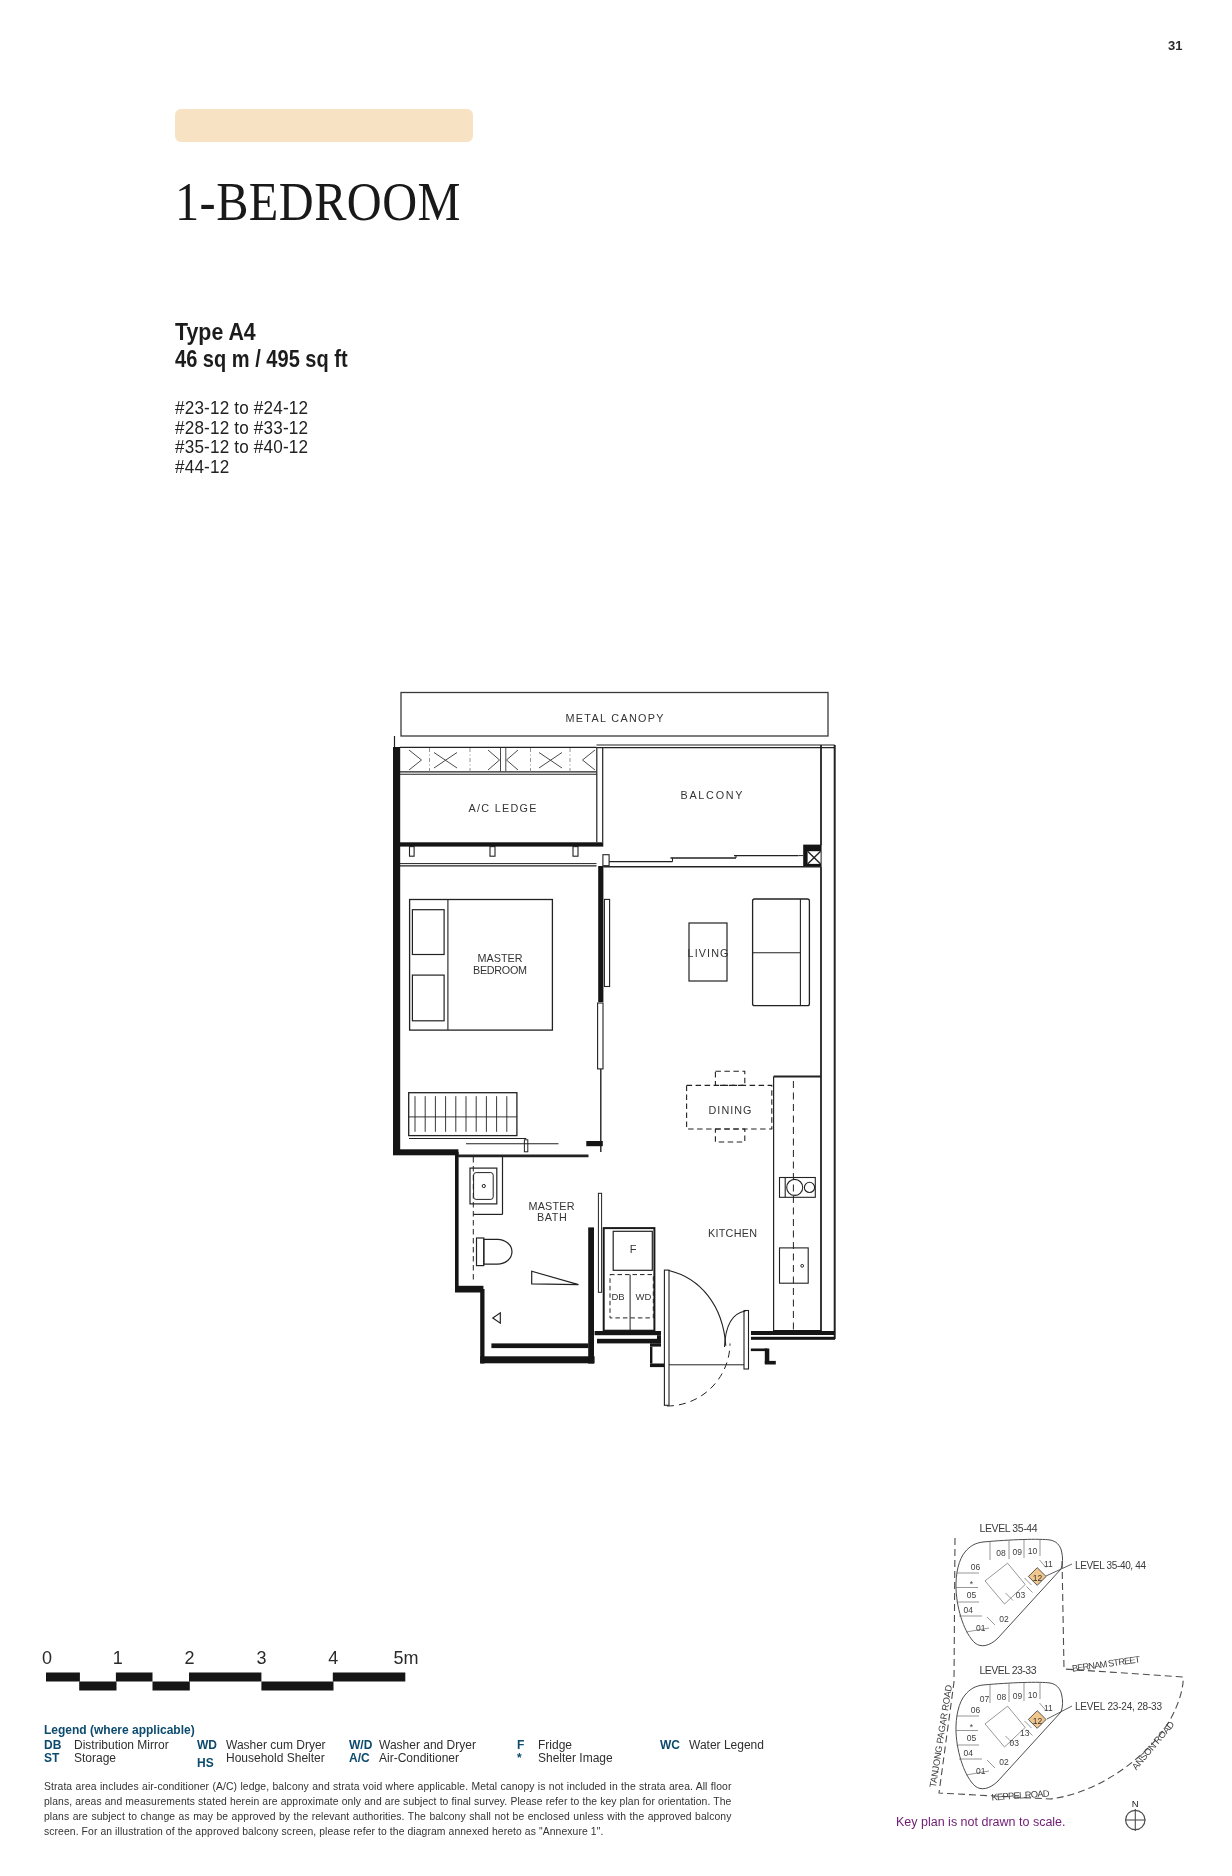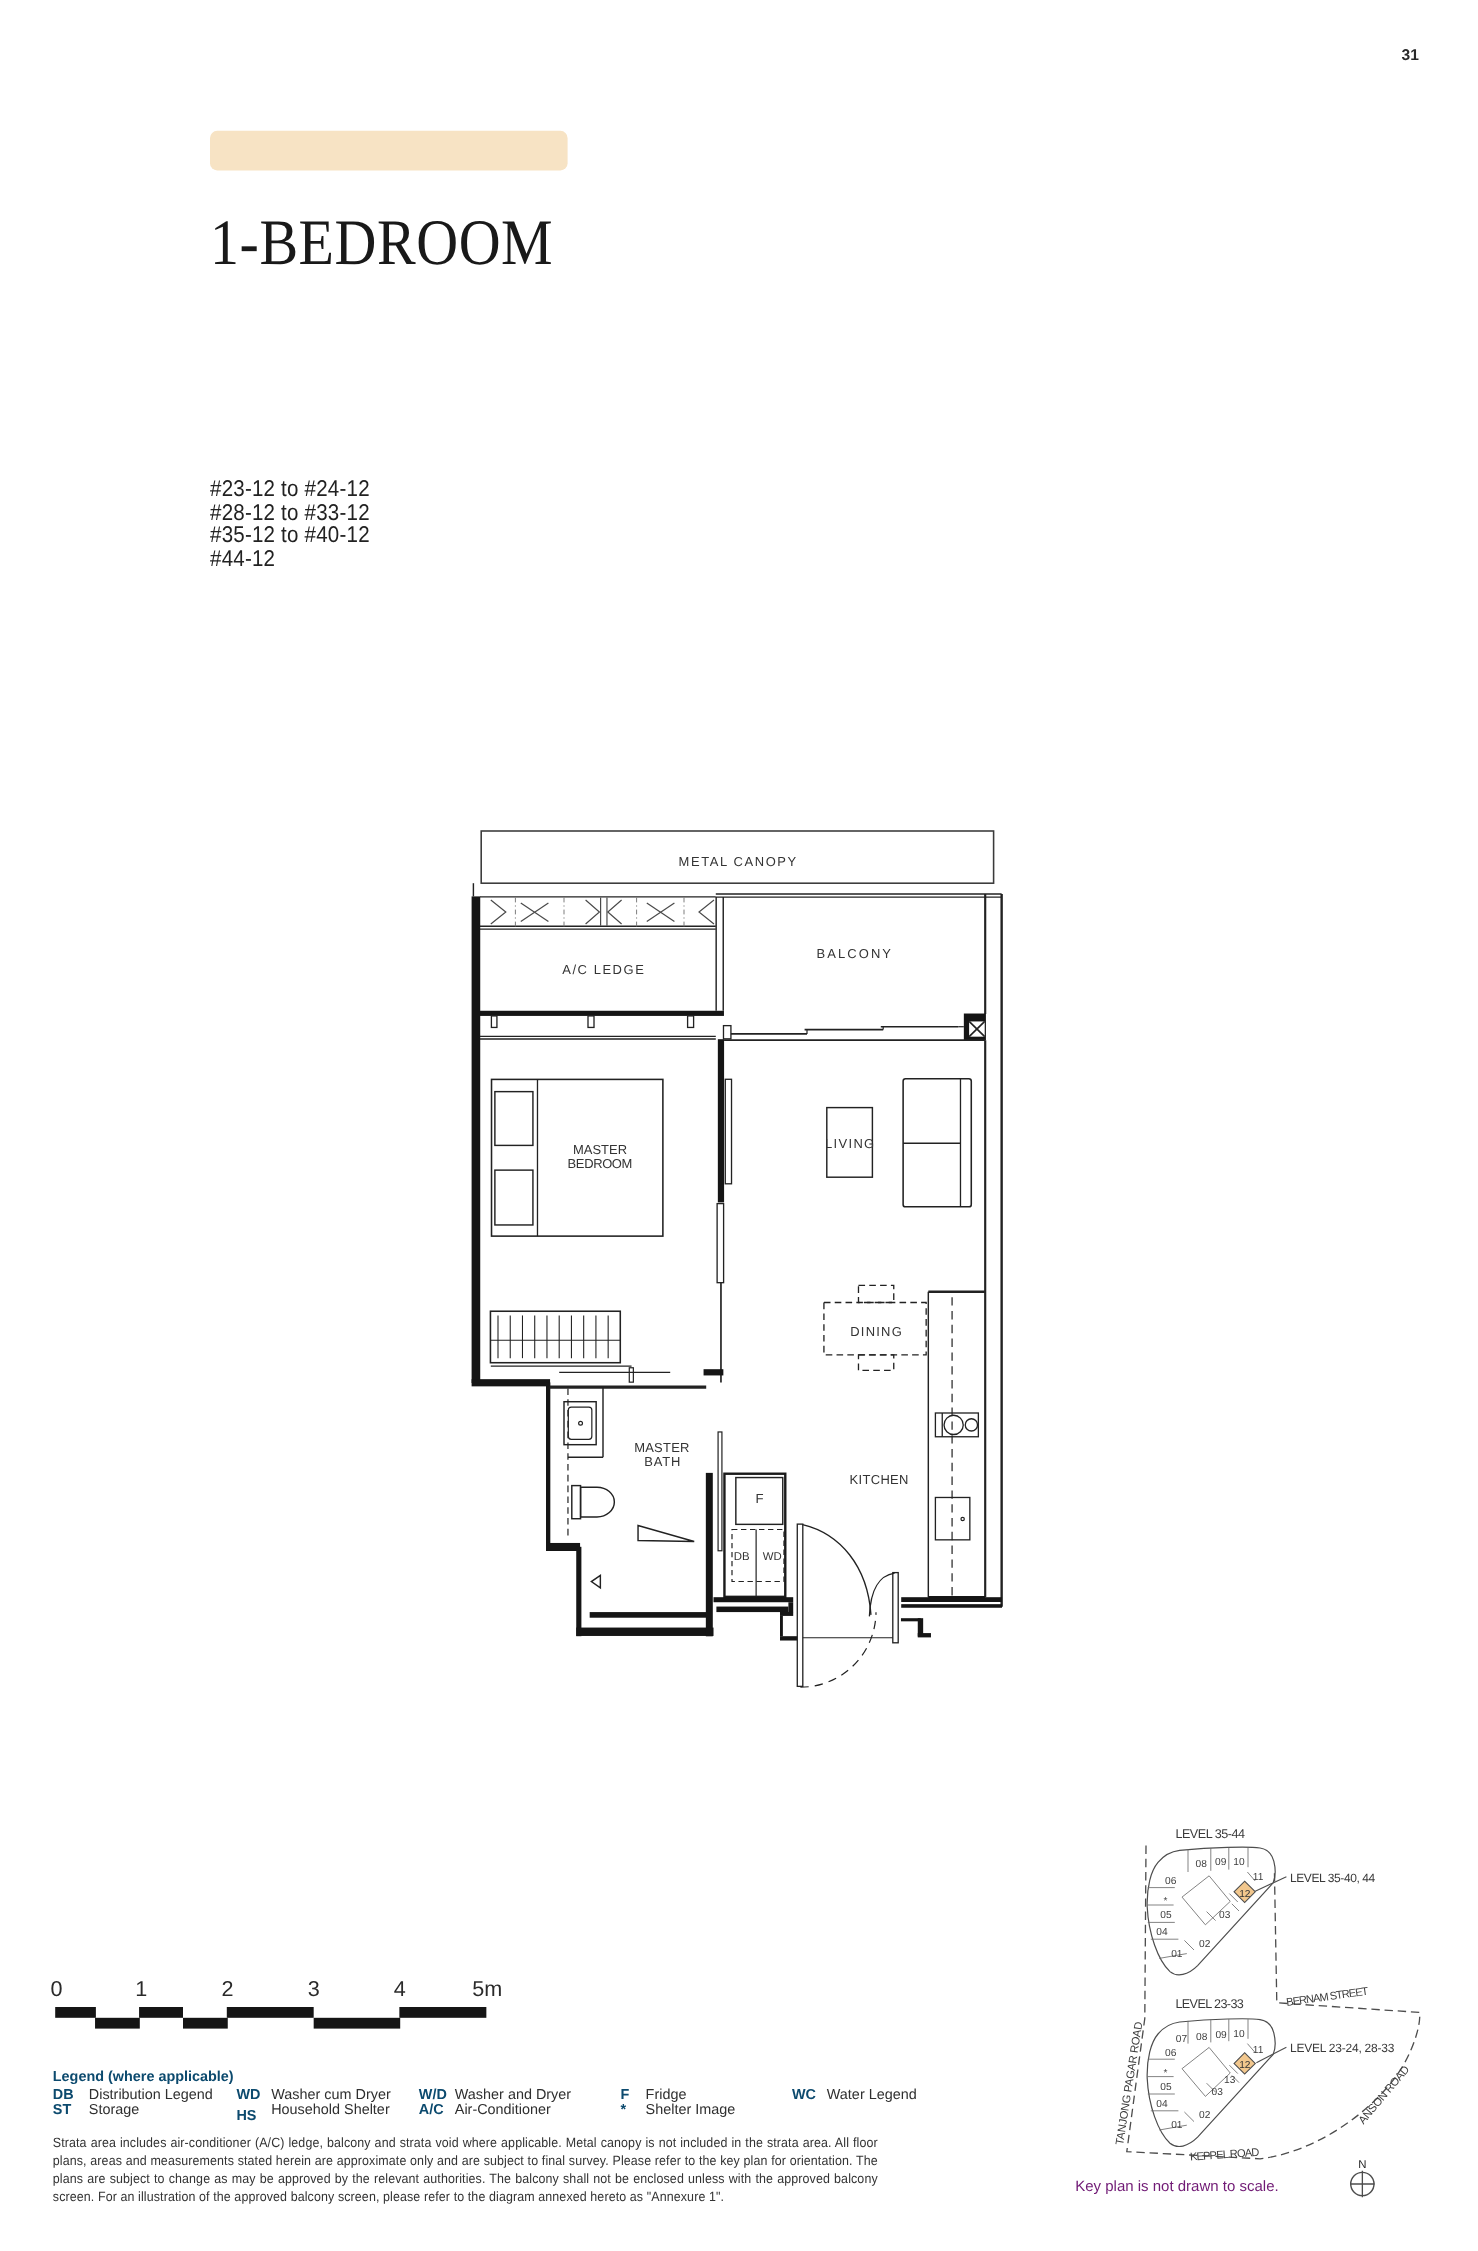--- a/index.html
+++ b/index.html
@@ -22,20 +22,21 @@
   #disc div.last{text-align-last:left;}
   #keynote{left:896px;top:1815px;font-size:12.5px;color:#701a75;}
   svg text{font-family:"Liberation Sans",sans-serif;}
 </style>
 </head>
 <body>
 <div class="page">
   <div class="abs" id="pageno">31</div>
   <div class="abs" id="bar"></div>
   <div class="abs" id="title">1-BEDROOM</div>
+  <div class="abs" id="type"><span style="display:inline-block;transform:scale(0.89,1);transform-origin:left top">Type A4</span><br><span style="display:inline-block;transform:scale(0.835,1);transform-origin:left top">46 sq m / 495 sq ft</span></div>
   <div class="abs" id="units">#23-12 to #24-12<br>#28-12 to #33-12<br>#35-12 to #40-12<br>#44-12</div>
 
   <svg class="abs" style="left:0;top:0" width="1232" height="1876" viewBox="0 0 1232 1876">
 
     <g id="plan" stroke="#222" fill="none">
 
       <rect x="401" y="692.5" width="427" height="43.5" stroke-width="1.3" stroke="#3a3a3a"></rect>
       <line x1="394.5" y1="736" x2="394.5" y2="747" stroke-width="1.2"></line>
 
       <line x1="400" y1="747.4" x2="596.5" y2="747.4" stroke-width="1.2"></line>
@@ -321,21 +322,21 @@
           <text x="1024.8" y="1593">13</text>
           <text x="1014.3" y="1602.5">03</text>
         </g>
       </g>
     </g>
   </svg>
 
   <div class="abs" id="legend">
     <b style="font-size:12px">Legend (where applicable)</b>
     <div class="lrow" style="left:0px;top:15px"><b>DB</b></div>
-    <div class="lrow" style="left:30px;top:15px">Distribution Legend</div>
+    <div class="lrow" style="left:30px;top:15px">Distribution Mirror</div>
     <div class="lrow" style="left:0px;top:27.5px"><b>ST</b></div>
     <div class="lrow" style="left:30px;top:27.5px">Storage</div>
     <div class="lrow" style="left:153px;top:15px"><b>WD</b></div>
     <div class="lrow" style="left:182px;top:15px">Washer cum Dryer</div>
     <div class="lrow" style="left:153px;top:33px"><b>HS</b></div>
     <div class="lrow" style="left:182px;top:27.5px">Household Shelter</div>
     <div class="lrow" style="left:305px;top:15px"><b>W/D</b></div>
     <div class="lrow" style="left:335px;top:15px">Washer and Dryer</div>
     <div class="lrow" style="left:305px;top:27.5px"><b>A/C</b></div>
     <div class="lrow" style="left:335px;top:27.5px">Air-Conditioner</div>

